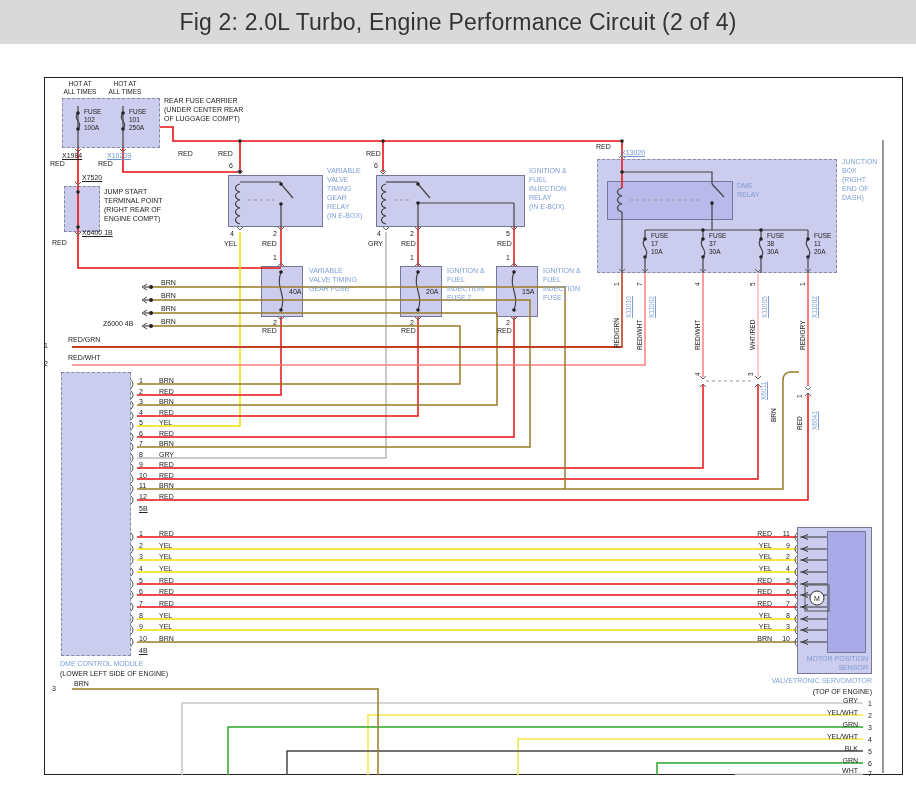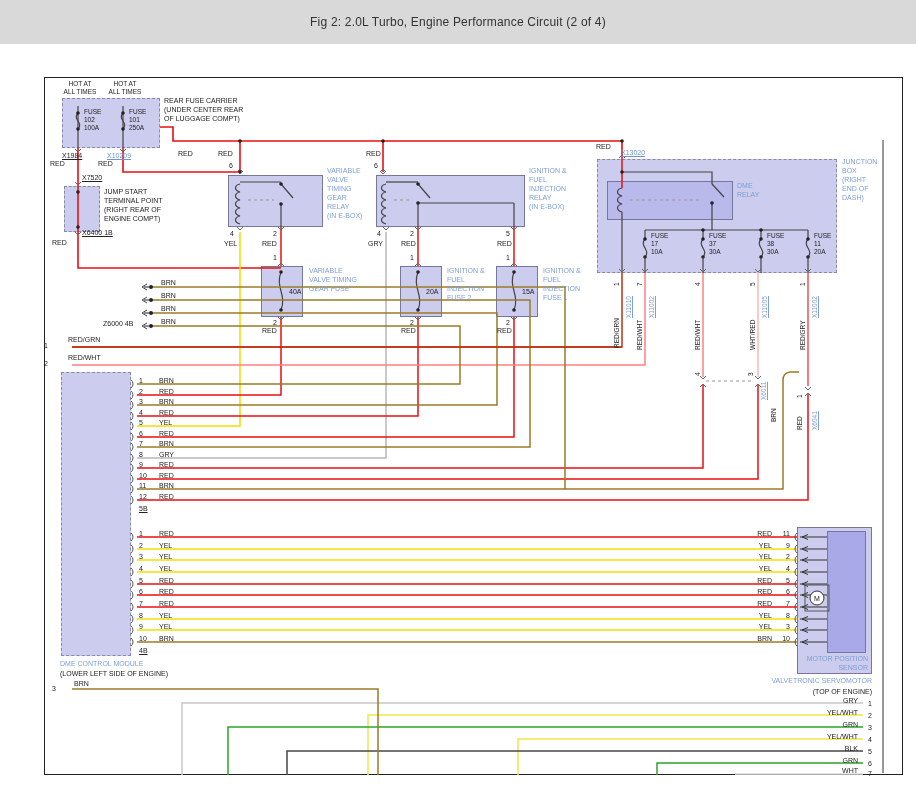--- a/index.html
+++ b/index.html
@@ -1,18 +1,18 @@
 <!DOCTYPE html>
 <html><head>
 <meta charset="utf-8">
 <style>
   html,body{margin:0;padding:0;background:#ffffff;}
   #stage{position:relative;width:916px;height:806px;font-family:"Liberation Sans",sans-serif;overflow:hidden;background:#fff;}
   #titlebar{position:absolute;left:0;top:0;width:916px;height:44px;background:#d9d9d9;display:flex;align-items:center;justify-content:center;}
-  #titlebar .t{font-size:12px;color:#333;font-weight:400;letter-spacing:.2px;}
+  #titlebar .t{font-size:23px;color:#333;font-weight:400;letter-spacing:.2px;}
   #frame{position:absolute;left:44px;top:77px;width:859px;height:698px;border:1.5px solid #222;background:#fff;box-sizing:border-box;}
   svg.wires{position:absolute;left:0;top:0;}
   .lbl{position:absolute;font-size:7px;line-height:9px;color:#222;white-space:pre-line;}
   .sm{font-size:6.5px;line-height:8px;}
   .blu{color:#7d9ed6;}
   .lnk{color:#6e93cf;text-decoration:underline;}
   .ulk{text-decoration:underline;color:#222;}
   .vlbl{position:absolute;font-size:6.5px;line-height:8px;color:#222;white-space:nowrap;transform:rotate(-90deg);transform-origin:0 0;}
   .vblu{color:#7d9ed6;text-decoration:underline;}
   .box{position:absolute;box-sizing:border-box;background:#ccccee;}

